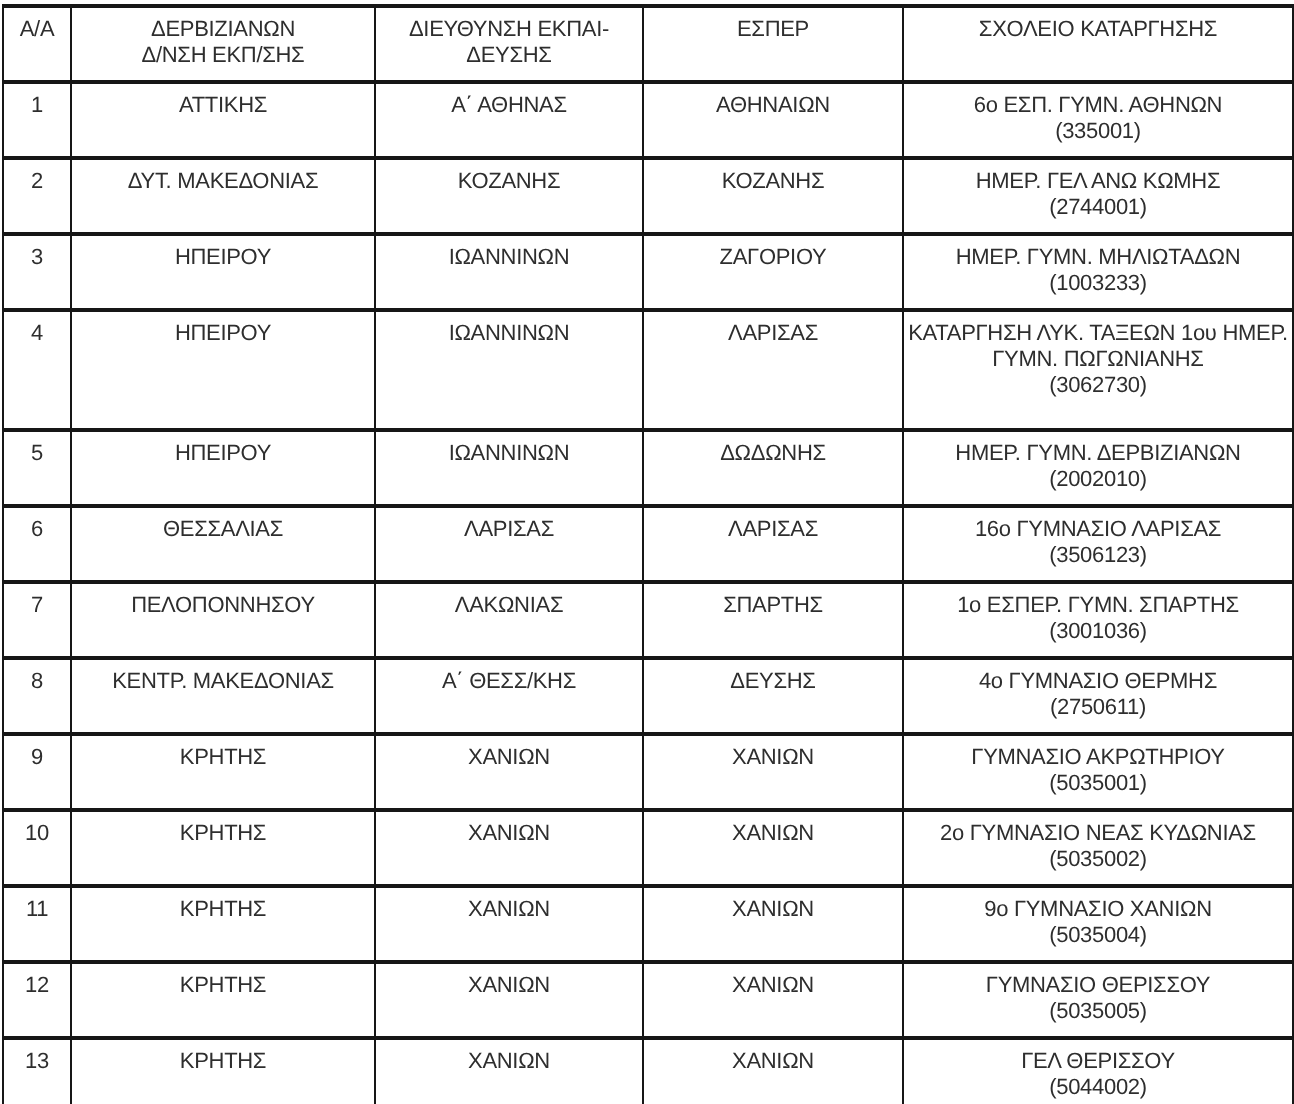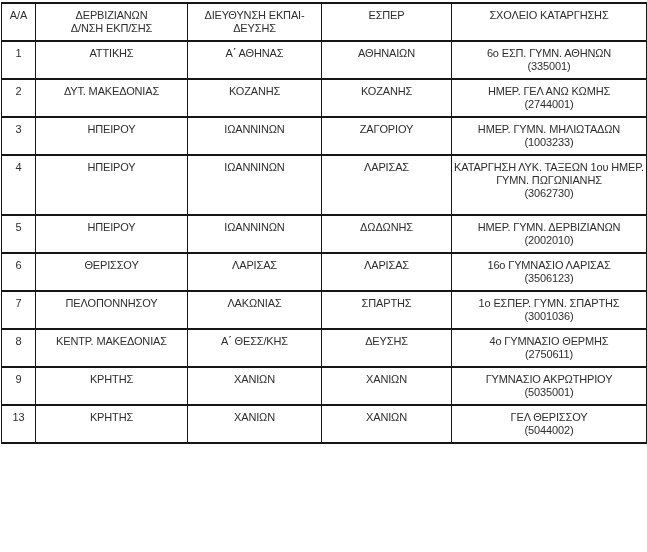--- a/index.html
+++ b/index.html
@@ -104,21 +104,21 @@
         <tr>
           <td>5</td>
           <td>ΗΠΕΙΡΟΥ</td>
           <td>ΙΩΑΝΝΙΝΩΝ</td>
           <td>ΔΩΔΩΝΗΣ</td>
           <td>ΗΜΕΡ. ΓΥΜΝ. ΔΕΡΒΙΖΙΑΝΩΝ
 (2002010)</td>
         </tr>
         <tr>
           <td>6</td>
-          <td>ΘΕΡΙΣΣΟΥ</td>
+          <td>ΘΕΣΣΑΛΙΑΣ</td>
           <td>ΛΑΡΙΣΑΣ</td>
           <td>ΛΑΡΙΣΑΣ</td>
           <td>16ο ΓΥΜΝΑΣΙΟ ΛΑΡΙΣΑΣ
 (3506123)</td>
         </tr>
         <tr>
           <td>7</td>
           <td>ΠΕΛΟΠΟΝΝΗΣΟΥ</td>
           <td>ΛΑΚΩΝΙΑΣ</td>
           <td>ΣΠΑΡΤΗΣ</td>
@@ -135,20 +135,44 @@
         </tr>
         <tr>
           <td>9</td>
           <td>ΚΡΗΤΗΣ</td>
           <td>ΧΑΝΙΩΝ</td>
           <td>ΧΑΝΙΩΝ</td>
           <td>ΓΥΜΝΑΣΙΟ ΑΚΡΩΤΗΡΙΟΥ
 (5035001)</td>
         </tr>
         <tr>
+          <td>10</td>
+          <td>ΚΡΗΤΗΣ</td>
+          <td>ΧΑΝΙΩΝ</td>
+          <td>ΧΑΝΙΩΝ</td>
+          <td>2ο ΓΥΜΝΑΣΙΟ ΝΕΑΣ ΚΥΔΩΝΙΑΣ
+(5035002)</td>
+        </tr>
+        <tr>
+          <td>11</td>
+          <td>ΚΡΗΤΗΣ</td>
+          <td>ΧΑΝΙΩΝ</td>
+          <td>ΧΑΝΙΩΝ</td>
+          <td>9ο ΓΥΜΝΑΣΙΟ ΧΑΝΙΩΝ
+(5035004)</td>
+        </tr>
+        <tr>
+          <td>12</td>
+          <td>ΚΡΗΤΗΣ</td>
+          <td>ΧΑΝΙΩΝ</td>
+          <td>ΧΑΝΙΩΝ</td>
+          <td>ΓΥΜΝΑΣΙΟ ΘΕΡΙΣΣΟΥ
+(5035005)</td>
+        </tr>
+        <tr>
           <td>13</td>
           <td>ΚΡΗΤΗΣ</td>
           <td>ΧΑΝΙΩΝ</td>
           <td>ΧΑΝΙΩΝ</td>
           <td>ΓΕΛ ΘΕΡΙΣΣΟΥ
 (5044002)</td>
         </tr>
       </tbody>
   </table>
 </div>

